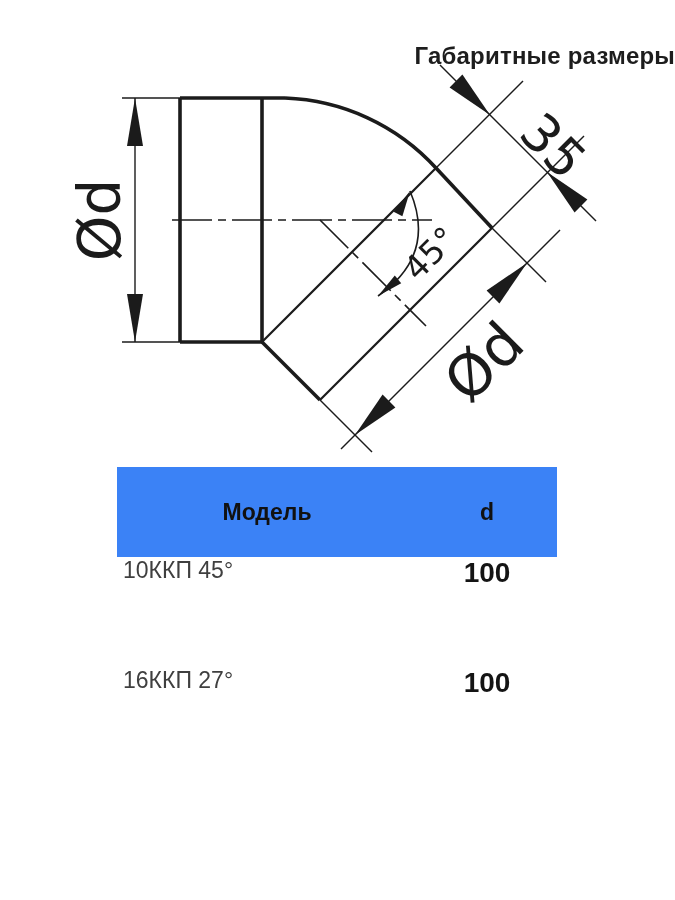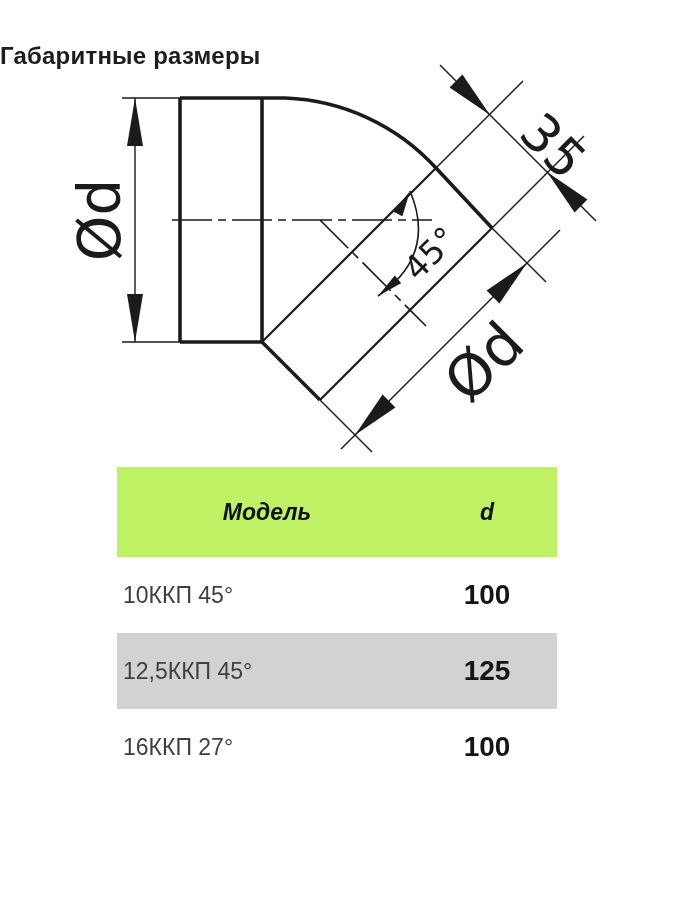--- a/index.html
+++ b/index.html
@@ -1,27 +1,27 @@
 <!DOCTYPE html>
 <html><head>
 <meta charset="utf-8">
 <style>
   html,body{margin:0;padding:0;}
   body{
     width:675px;height:900px;position:relative;background:#ffffff;
     font-family:"Liberation Sans","DejaVu Sans",sans-serif;overflow:hidden;
   }
   .page-title{
-    position:absolute;top:42px;left:0;width:675px;text-align:left;
+    position:absolute;top:42px;left:0;width:675px;text-align:right;
     font-size:24px;font-weight:bold;color:#1d1d1d;letter-spacing:.2px;
   }
   .diagram-svg{position:absolute;top:0;left:0;}
   .dim-table{position:absolute;top:467px;left:117px;width:440px;}
   .t-header{height:90px;display:flex;align-items:center;}
-  .t-row{height:76px;display:flex;align-items:center;}
+  .t-row{height:110px;display:flex;align-items:flex-start;}
   .c-model{width:300px;box-sizing:border-box;}
   .c-d{width:140px;text-align:center;}
   .t-header .c-model{text-align:center;font-weight:bold;font-size:23px;color:#111;}
   .t-header .c-d{font-weight:bold;font-size:23px;color:#111;}
   .t-row .c-model{padding-left:6px;font-size:23px;color:#3f3f3f;}
   .t-row .c-d{font-weight:bold;font-size:28px;color:#141414;}
 </style>
 </head>
 <body>
 
@@ -78,29 +78,25 @@
 
   <g fill="#1b1b1b" font-family="'DejaVu Sans',sans-serif" text-anchor="middle">
     <text transform="translate(100,220) rotate(-90)" dy="20" font-size="58">Ød</text>
     <text transform="translate(484,362) rotate(-45)" dy="20" font-size="58">Ød</text>
     <text transform="translate(553,146) rotate(45)" dy="18" font-size="52">35</text>
     <text transform="translate(430,253) rotate(-45)" dy="12" font-size="33">45°</text>
   </g>
 </svg>
 
 <div class="dim-table">
-  <div class="t-header" style="background-color: #bef264; font-style: italic;">
+  <div class="t-header" style="background-color: #3b82f6;">
     <div class="c-model">Модель</div>
     <div class="c-d">d</div>
   </div>
   <div class="t-row">
     <div class="c-model">10ККП 45°</div>
     <div class="c-d">100</div>
-  </div>
-  <div class="t-row" style="background-color: rgb(210, 210, 210);">
-    <div class="c-model">12,5ККП 45°</div>
-    <div class="c-d">125</div>
   </div>
   <div class="t-row">
     <div class="c-model">16ККП 27°</div>
     <div class="c-d">100</div>
   </div>
 </div>
 
 </body></html>

